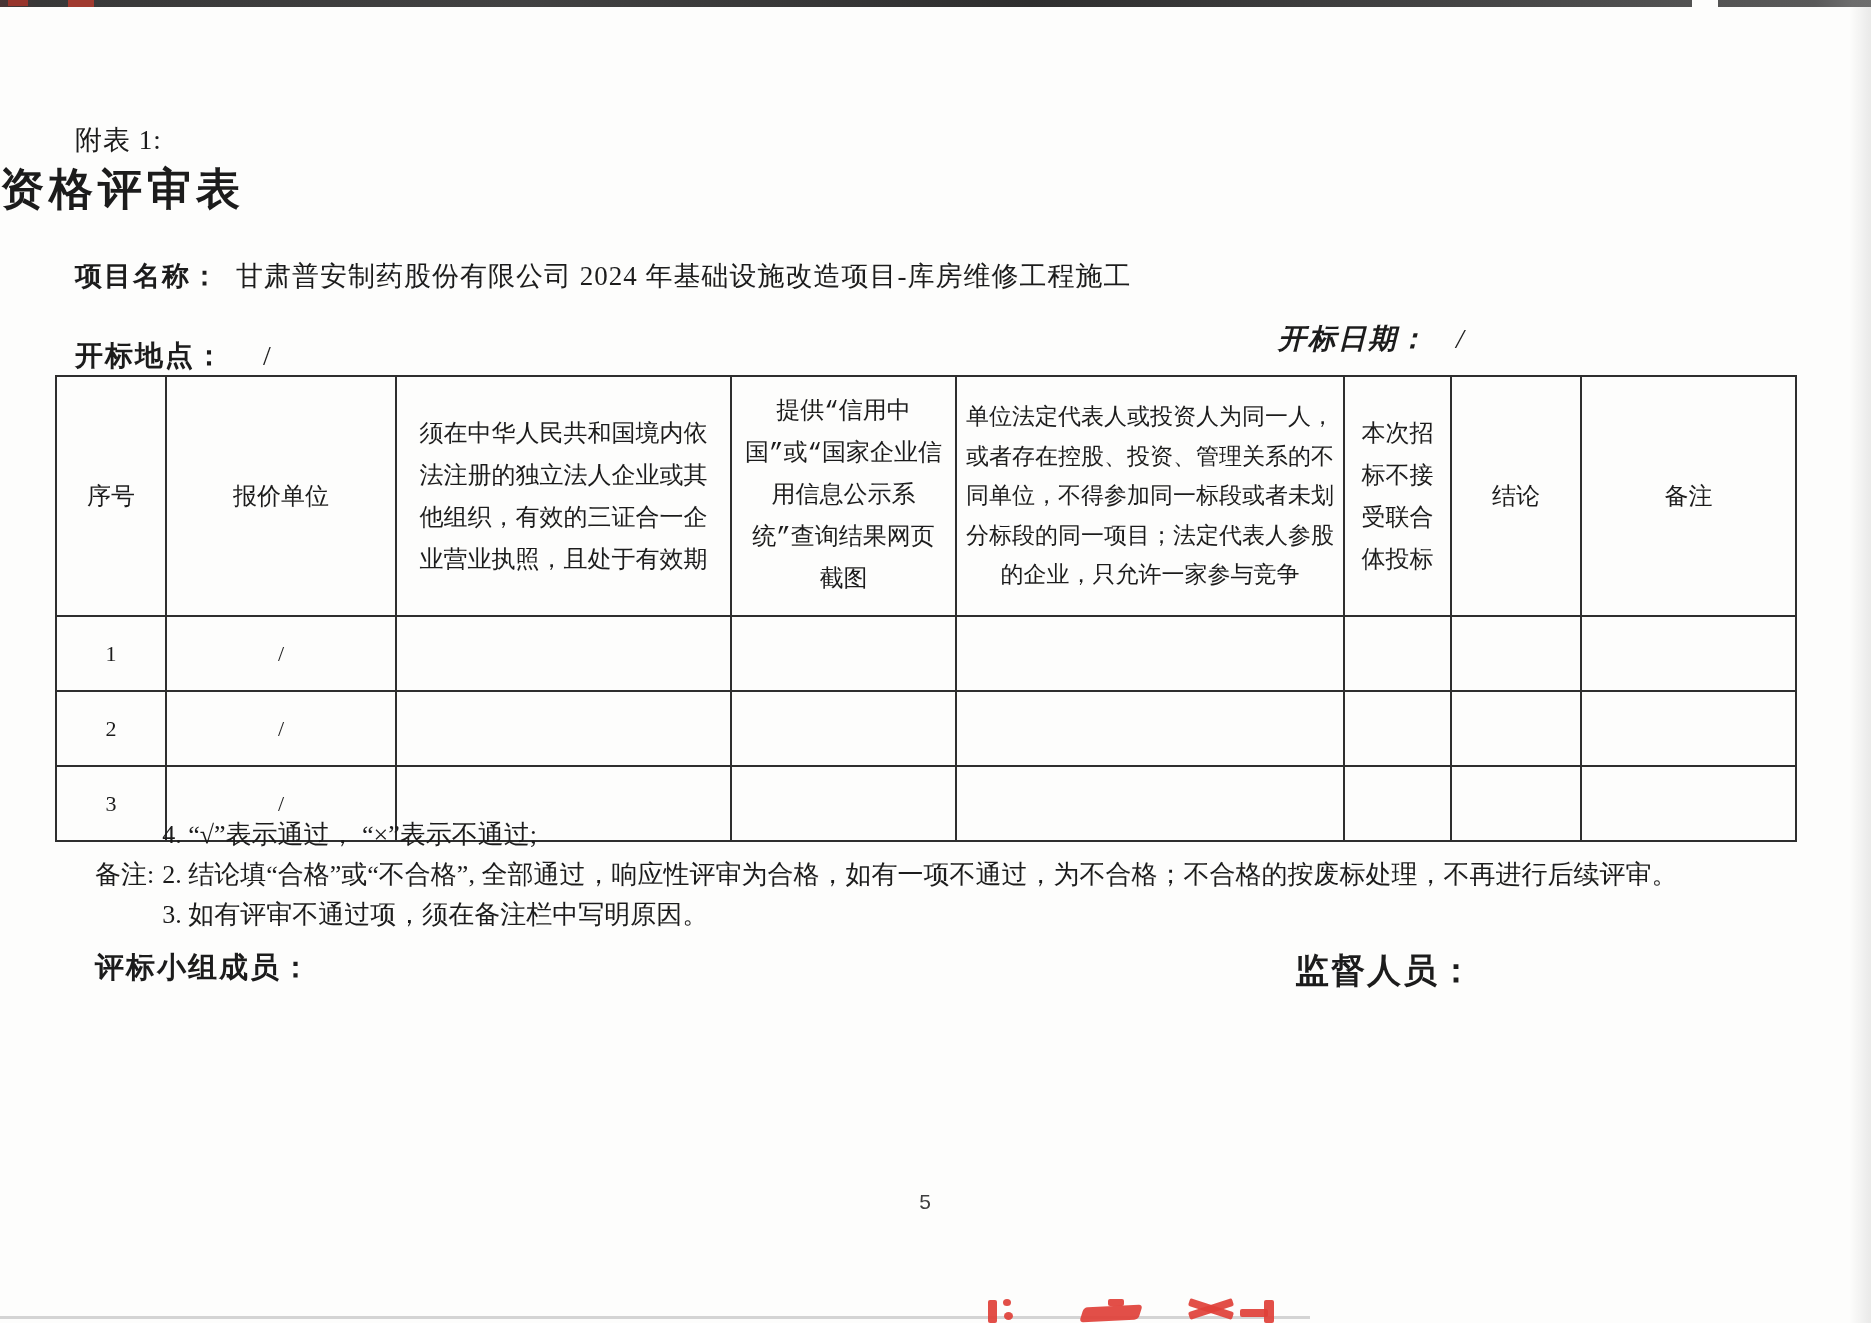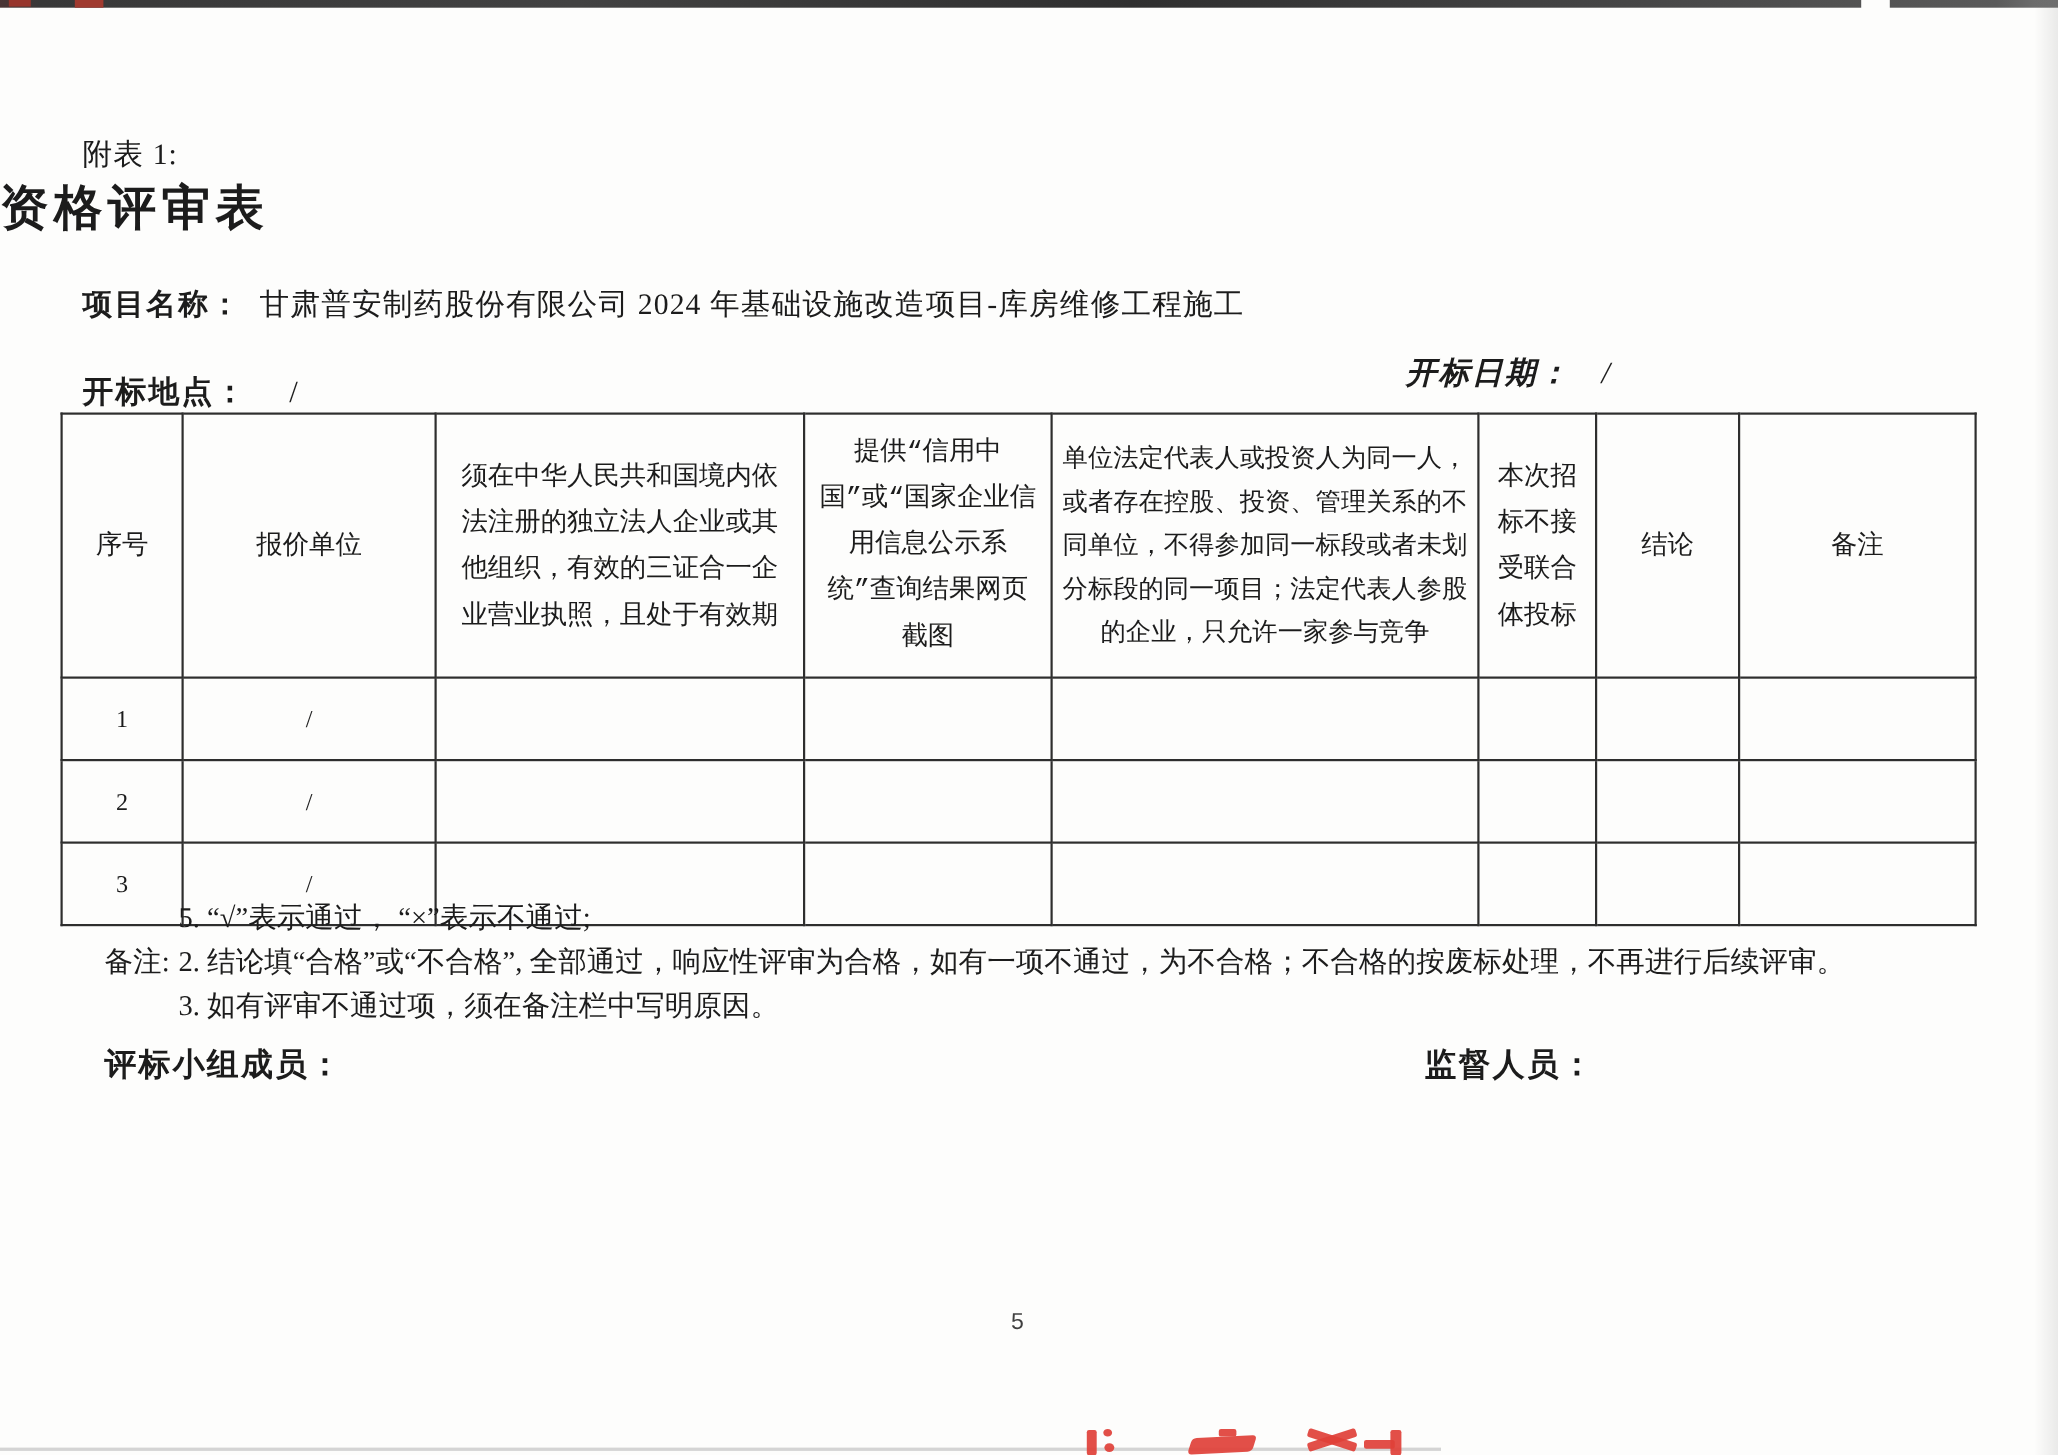--- a/index.html
+++ b/index.html
@@ -50,21 +50,21 @@
   tr.brow{height:75px;}
   tr.brow td{font-size:22px;}
 
   
   .notes{position:absolute;left:95px;top:815px;font-size:26px;line-height:40px;
     display:flex;align-items:center;white-space:nowrap;}
   .notes .nlabel{margin-right:8px;}
 
   
   .team-label{position:absolute;left:95px;top:948px;font-size:29px;font-weight:bold;letter-spacing:2px;}
-  .supervisor-label{position:absolute;left:1295px;top:948px;font-size:29px;font-weight:bold;letter-spacing:2px;}
+  .supervisor-label{position:absolute;left:1295px;top:948px;font-size:34px;font-weight:bold;letter-spacing:2px;}
   .page-number{position:absolute;left:0;top:1190px;width:1850px;text-align:center;
     font-size:21px;color:#3f3f3f;font-family:"Liberation Sans",sans-serif;}
 
   
   .stamp{position:absolute;background:#df4038;opacity:.92;}
   .st-a-bar{left:988px;top:1300px;width:9px;height:23px;border-radius:2px;}
   .st-a-dot1{left:1003px;top:1299px;width:8px;height:7px;border-radius:50%;}
   .st-a-dot2{left:1004px;top:1312px;width:9px;height:8px;border-radius:50%;}
   .st-b-blob{left:1082px;top:1306px;width:58px;height:15px;border-radius:4px;
     transform:skewX(-20deg) rotate(-3deg);}
@@ -151,21 +151,21 @@
         <td></td>
         <td></td>
         <td></td>
       </tr>
     </tbody>
   </table>
 
   <div class="notes">
     <span class="nlabel">备注:</span>
     <div>
-      <div>5. “√”表示通过， “×”表示不通过;</div>
+      <div>4. “√”表示通过， “×”表示不通过;</div>
       <div>2. 结论填“合格”或“不合格”, 全部通过，响应性评审为合格，如有一项不通过，为不合格；不合格的按废标处理，不再进行后续评审。</div>
       <div>3. 如有评审不通过项，须在备注栏中写明原因。</div>
     </div>
   </div>
 
   <div class="team-label">评标小组成员：</div>
   <div class="supervisor-label">监督人员：</div>
 
   <div class="page-number">5</div>
 

